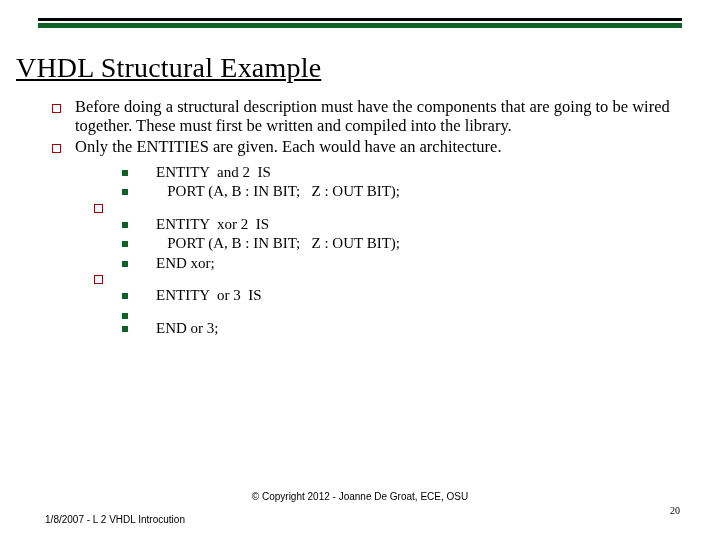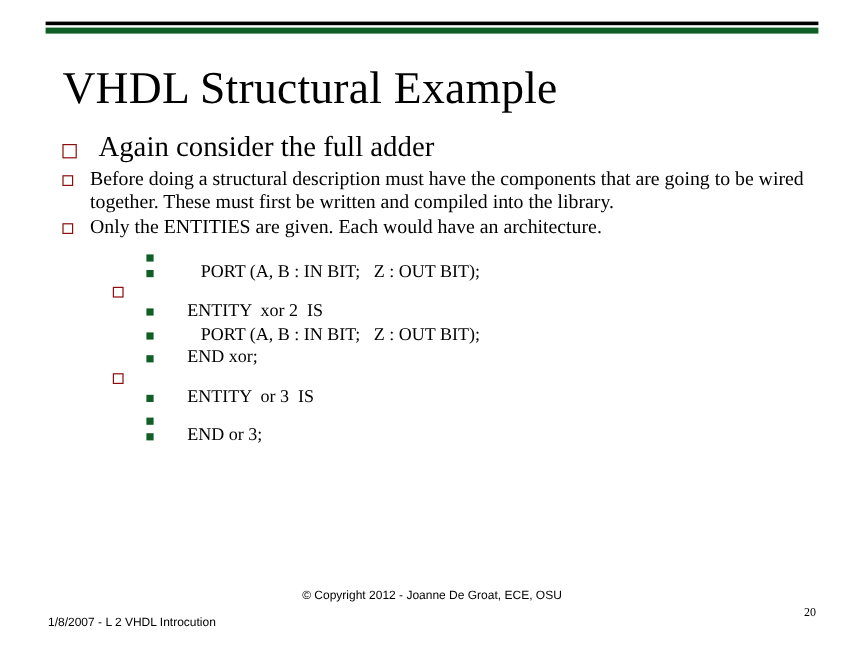--- a/index.html
+++ b/index.html
@@ -9,23 +9,24 @@
     height: 540px;
     background: #fff;
     font-family: "Times New Roman", Times, serif;
     color: #000;
     position: relative;
     overflow: hidden;
   }
   .top-rule { height: 3px; background: #000; margin: 18px 38px 0 38px; }
   .green-rule { height: 5px; background: #0f5f27; margin: 2px 38px 0 38px; }
   .title {
-    font-size: 38px;
-    margin: 24px 0 14px 52px;
+    font-size: 28px;
+    margin: 24px 0 14px 16px;
     letter-spacing: 0.2px;
+    text-decoration: underline;
   }
   .content { margin: 0 42px 0 52px; }
 
   .row-o { display: flex; align-items: flex-start; margin-bottom: 2px; }
   .row-o .bullet-o {
     width: 10px; height: 10px; border: 1.6px solid #8c0d0d;
     margin-right: 18px; flex: 0 0 auto; margin-top: 10px;
   }
   .row-o.small .bullet-o { width: 7px; height: 7px; margin-top: 6px; margin-right: 14px; }
   .row-o .otext { font-size: 24px; line-height: 1.15; }
@@ -46,52 +47,49 @@
     width: 7px; height: 7px; border: 1.6px solid #8c0d0d;
   }
 
   .footer {
     position: absolute;
     left: 0; right: 0; bottom: 14px;
     font-family: Arial, Helvetica, sans-serif;
     font-size: 10px;
     color: #000;
   }
-  .footer .fl { position: absolute; left: 40px; bottom: 0; width: 150px; line-height: 1.2; }
+  .footer .fl { position: absolute; left: 40px; bottom: 0; width: 150px; line-height: 1.2; text-align: center; }
   .footer .fc { position: absolute; left: 0; right: 0; text-align: center; bottom: 24px; }
   .footer .fr { position: absolute; right: 40px; bottom: 10px; font-family: Liberation Serif, serif; }
 </style>
 </head>
 <body>
 
 <div class="top-rule"></div>
 <div class="green-rule"></div>
 
 <div class="title">VHDL Structural Example</div>
 
 <div class="content">
 
-  <div class="row-o">
-    <div class="bullet-o"></div>
-    <div class="otext">Again consider the full adder</div>
-  </div>
 
   <div class="row-o small">
     <div class="bullet-o"></div>
     <div class="otext sm">Before doing a structural description must have the components that are going to be wired together.  These must first be written and compiled into the library.</div>
   </div>
 
   <div class="row-o small">
     <div class="bullet-o"></div>
     <div class="otext sm">Only the ENTITIES are given.  Each would have an architecture.</div>
   </div>
 
   <div class="codegroup">
     <div class="row-n">
       <div class="bullet-n"></div>
+      <div class="ntext">ENTITY  and 2  IS</div>
     </div>
     <div class="row-n">
       <div class="bullet-n"></div>
       <div class="ntext">   PORT (A, B : IN BIT;   Z : OUT BIT);</div>
     </div>
 
     <div class="spacer-o">
       <div class="bullet-o"></div>
     </div>
 

